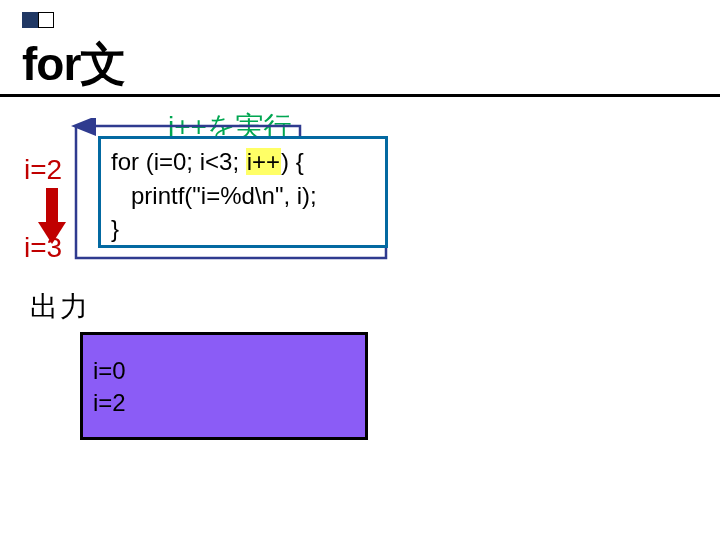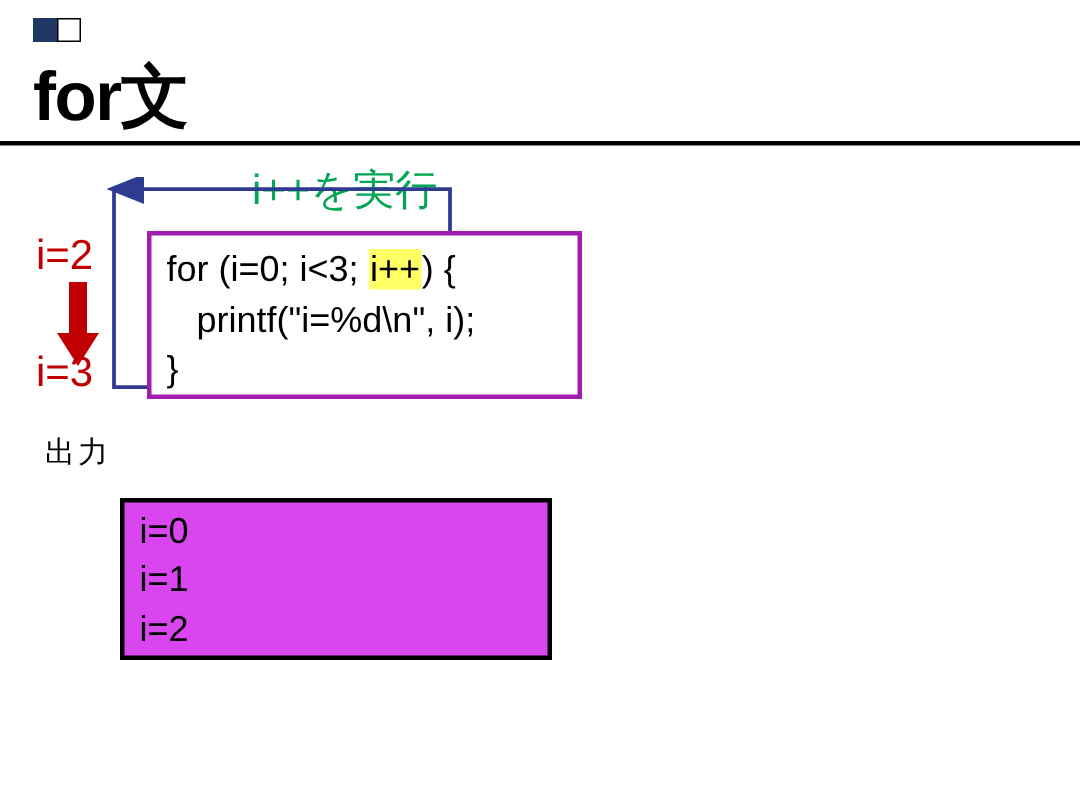--- a/index.html
+++ b/index.html
@@ -53,25 +53,25 @@
 
     .arrow-svg {
       position: absolute;
       top: 118px;
       left: 70px;
       pointer-events: none;
     }
 
     .code-box {
       position: absolute;
-      top: 154px;
+      top: 136px;
       left: 98px;
       width: 290px;
       height: 112px;
-      border: 3px solid #a21caf;
+      border: 3px solid #0369a1;
       background: #fff;
       padding: 6px 10px;
       font-size: 24px;
       line-height: 1.4;
       font-family: "Hiragino Sans", "Meiryo", sans-serif;
     }
     .code-line { white-space: pre; }
     .code-hl {
       background: #ffff66;
       padding: 0 1px;
@@ -89,34 +89,34 @@
       position: absolute;
       top: 188px;
       left: 38px;
       pointer-events: none;
     }
 
     .output-label {
       position: absolute;
       top: 288px;
       left: 30px;
-      font-size: 20px;
+      font-size: 28px;
       color: #000;
       letter-spacing: 2px;
     }
 
     .output-box {
       position: absolute;
       top: 332px;
       left: 80px;
       width: 288px;
       height: 108px;
       border: 3px solid #000;
-      background: #d946ef;
-      padding: 4px 10px;
+      background: #8b5cf6;
+      padding: 20px 10px;
       font-size: 24px;
       line-height: 1.35;
       font-family: "Hiragino Sans", "Meiryo", sans-serif;
     }
   </style>
 </head>
 <body>
 
 <div class="deco-squares">
   <div class="sq filled"></div>
@@ -149,15 +149,14 @@
 
 <svg class="red-arrow-svg" width="28" height="60">
   <rect x="8" y="0" width="12" height="36" fill="#c00000"></rect>
   <polygon points="0,34 28,34 14,56" fill="#c00000"></polygon>
 </svg>
 
 <div class="output-label">出力</div>
 
 <div class="output-box">
   <div>i=0</div>
-  <div>i=1</div>
   <div>i=2</div>
 </div>
 
 </body></html>

